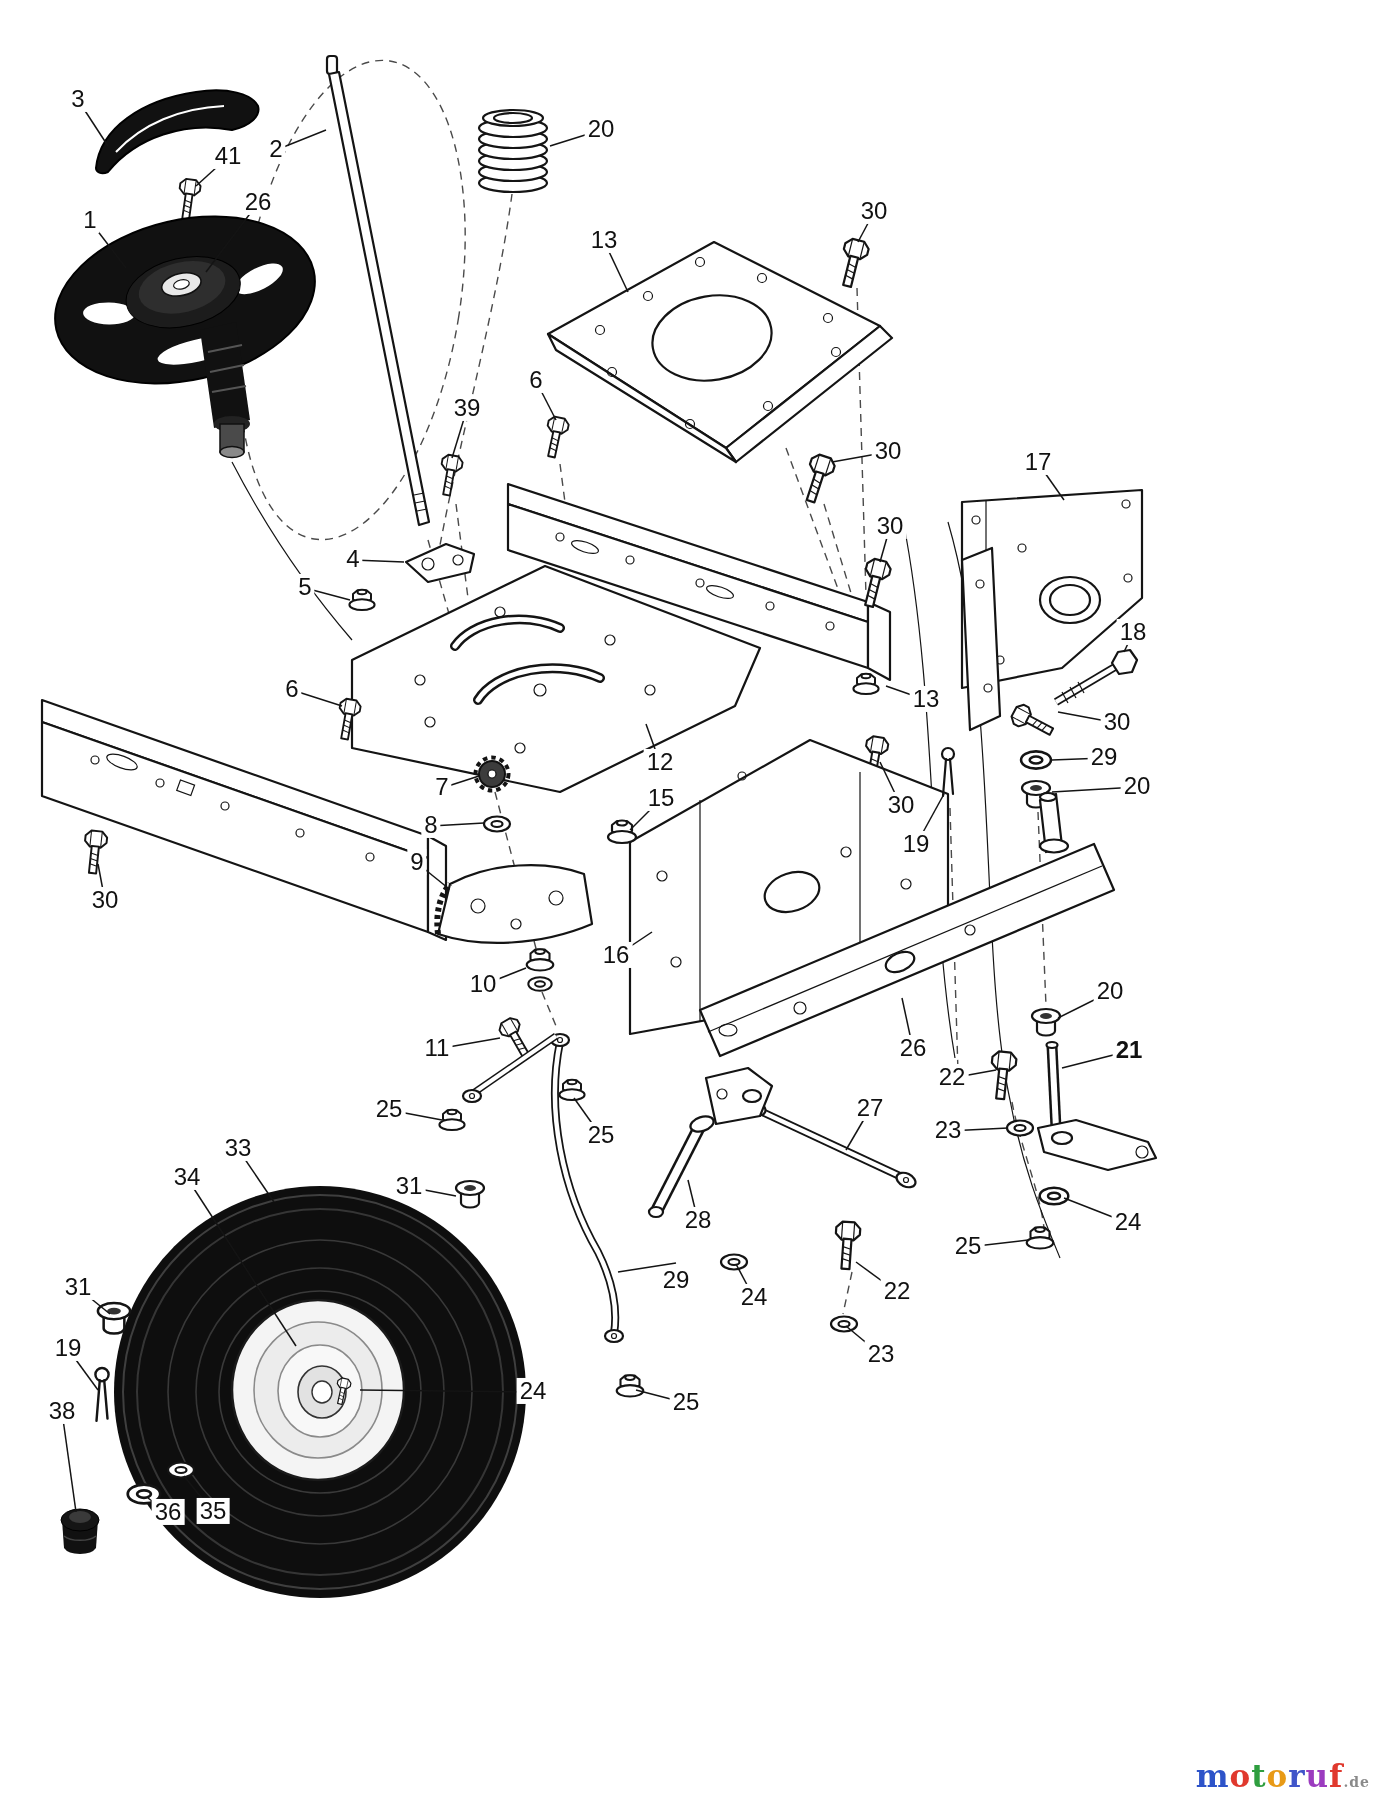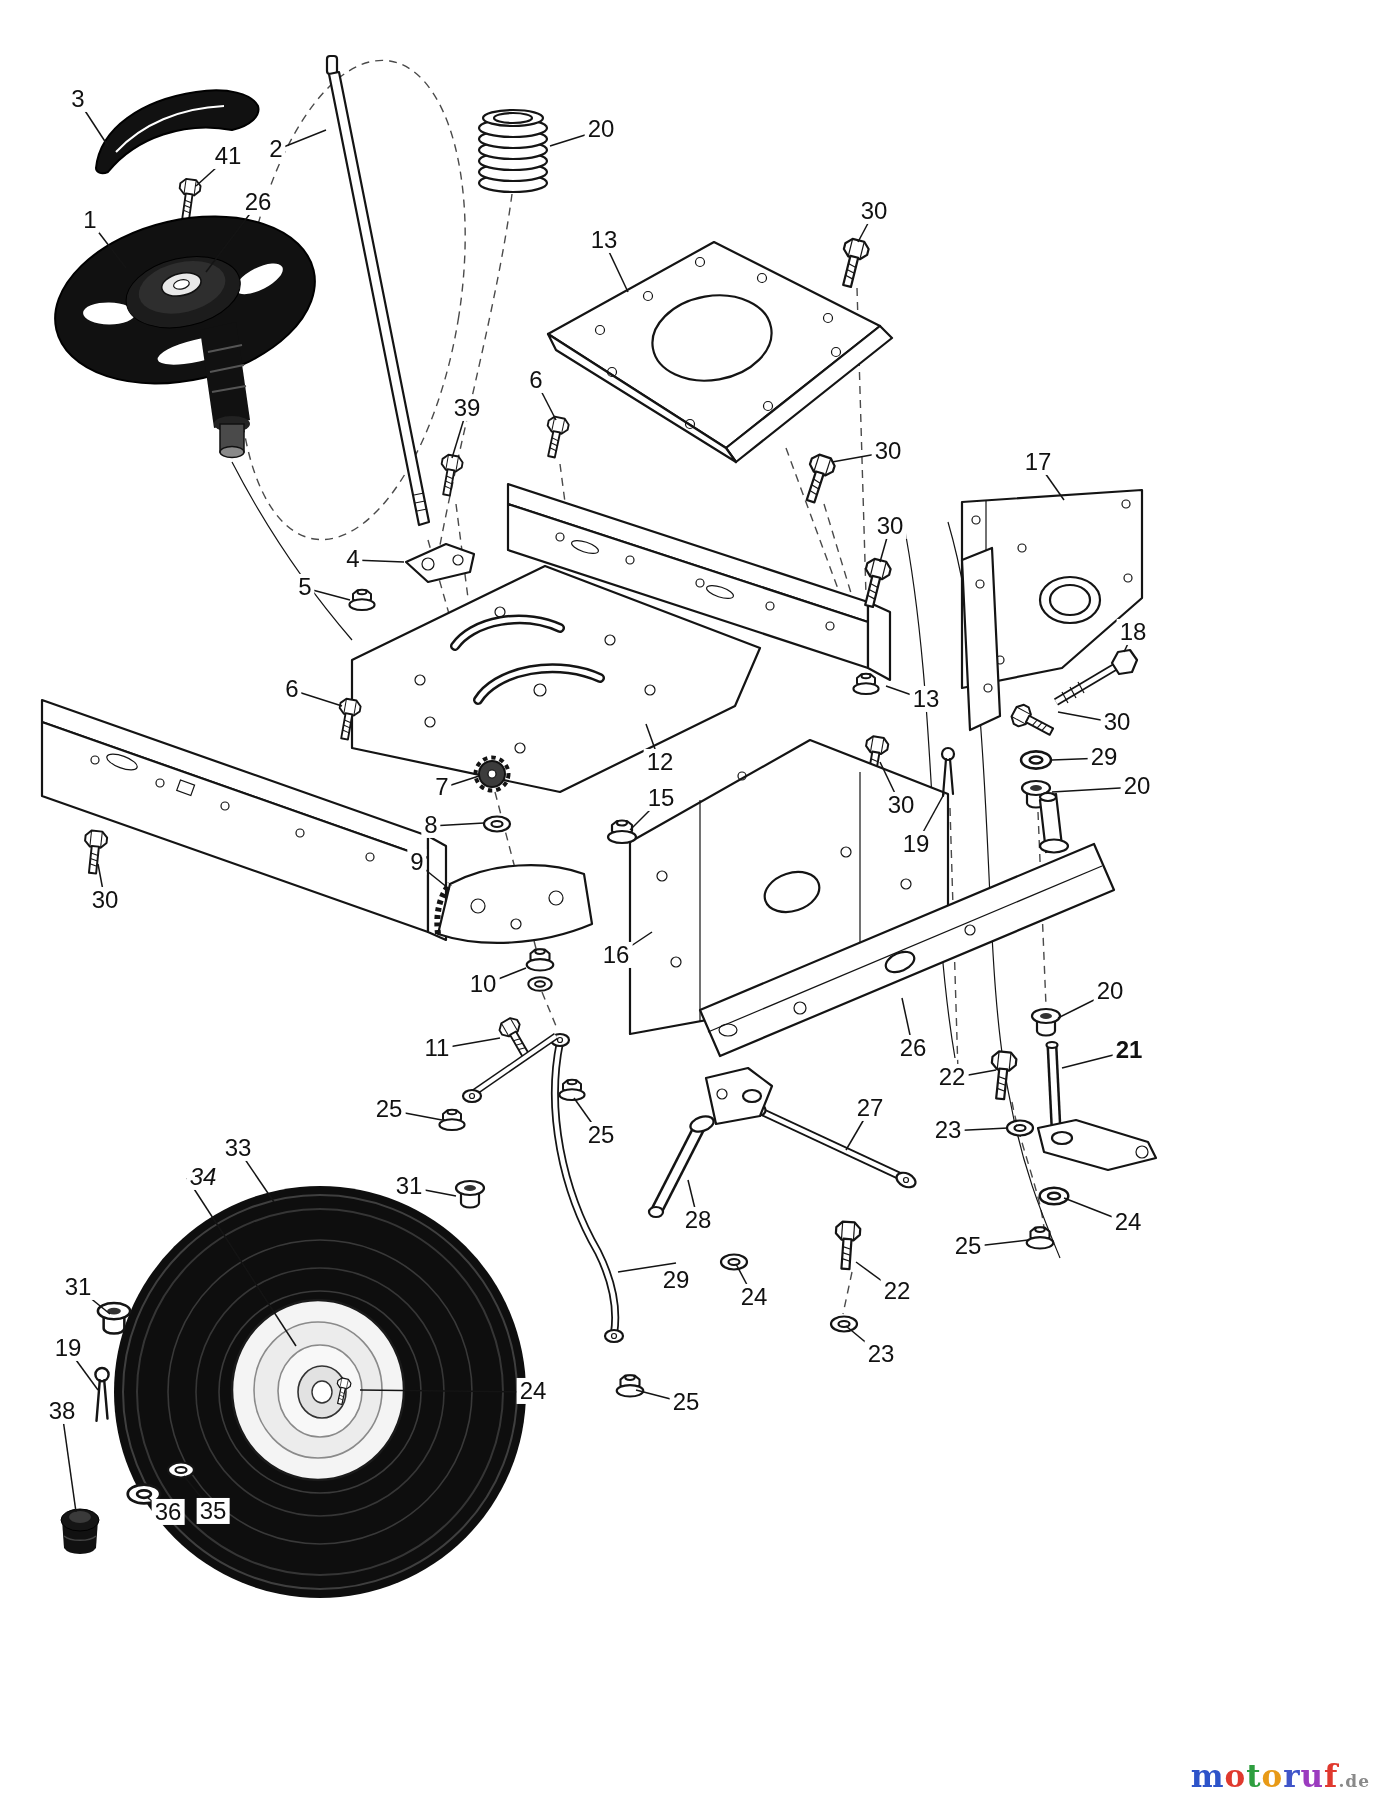--- a/index.html
+++ b/index.html
@@ -8,21 +8,21 @@
           overflow: hidden; font-family: "Liberation Sans", sans-serif; }
   #diagram-svg { position: absolute; left: 0; top: 0; z-index: 1; }
   #labels-layer { position: absolute; left: 0; top: 0; width: 100%; height: 100%;
                   z-index: 3; pointer-events: none; }
   .part-label { position: absolute; transform: translate(-50%, -54%);
                 font-size: 24px; line-height: 1; color: #111; background: #fff;
                 padding: 1px 3px; }
   .watermark { position: absolute; right: 16px; bottom: 6px; z-index: 4;
                font-family: "DejaVu Serif", serif; font-weight: bold;
                font-size: 31px; letter-spacing: 1px; cursor: pointer; }
-  .watermark .wm-suffix { font-size: 17px; font-weight: bold; }
+  .watermark .wm-suffix { font-size: 14px; font-weight: bold; }
   .ln   { fill: none; stroke: #141414; stroke-width: 2.2; stroke-linecap: round; stroke-linejoin: round; }
   .thin { fill: none; stroke: #141414; stroke-width: 1.2; }
   .fw   { fill: #ffffff; stroke: #141414; stroke-width: 2.2; stroke-linejoin: round; }
   .dash { fill: none; stroke: #4a4a4a; stroke-width: 1.4; stroke-dasharray: 8 6; }
   #leader-lines line { stroke: #141414; stroke-width: 1.5; }
 </style>
 </head>
 <body>
 
 <div class="page">
@@ -460,21 +460,21 @@
       <div class="part-label" style="left: 1110px; top: 992px;">20</div>
       <div class="part-label" style="left: 913px; top: 1049px;">26</div>
       <div class="part-label" style="left: 437px; top: 1049px;">11</div>
       <div class="part-label" style="left: 1129px; top: 1051px; font-weight: bold;">21</div>
       <div class="part-label" style="left: 952px; top: 1078px;">22</div>
       <div class="part-label" style="left: 389px; top: 1110px;">25</div>
       <div class="part-label" style="left: 870px; top: 1109px;">27</div>
       <div class="part-label" style="left: 948px; top: 1131px;">23</div>
       <div class="part-label" style="left: 601px; top: 1136px;">25</div>
       <div class="part-label" style="left: 238px; top: 1149px;">33</div>
-      <div class="part-label" style="left: 203px; top: 1178px; font-style: italic;">34</div>
+      <div class="part-label" style="left: 187px; top: 1178px;">34</div>
       <div class="part-label" style="left: 409px; top: 1187px;">31</div>
       <div class="part-label" style="left: 698px; top: 1221px;">28</div>
       <div class="part-label" style="left: 1128px; top: 1223px;">24</div>
       <div class="part-label" style="left: 968px; top: 1247px;">25</div>
       <div class="part-label" style="left: 676px; top: 1263px; margin-top: 18px;">29</div>
       <div class="part-label" style="left: 897px; top: 1292px;">22</div>
       <div class="part-label" style="left: 754px; top: 1298px;">24</div>
       <div class="part-label" style="left: 78px; top: 1288px;">31</div>
       <div class="part-label" style="left: 68px; top: 1349px;">19</div>
       <div class="part-label" style="left: 881px; top: 1355px;">23</div>

